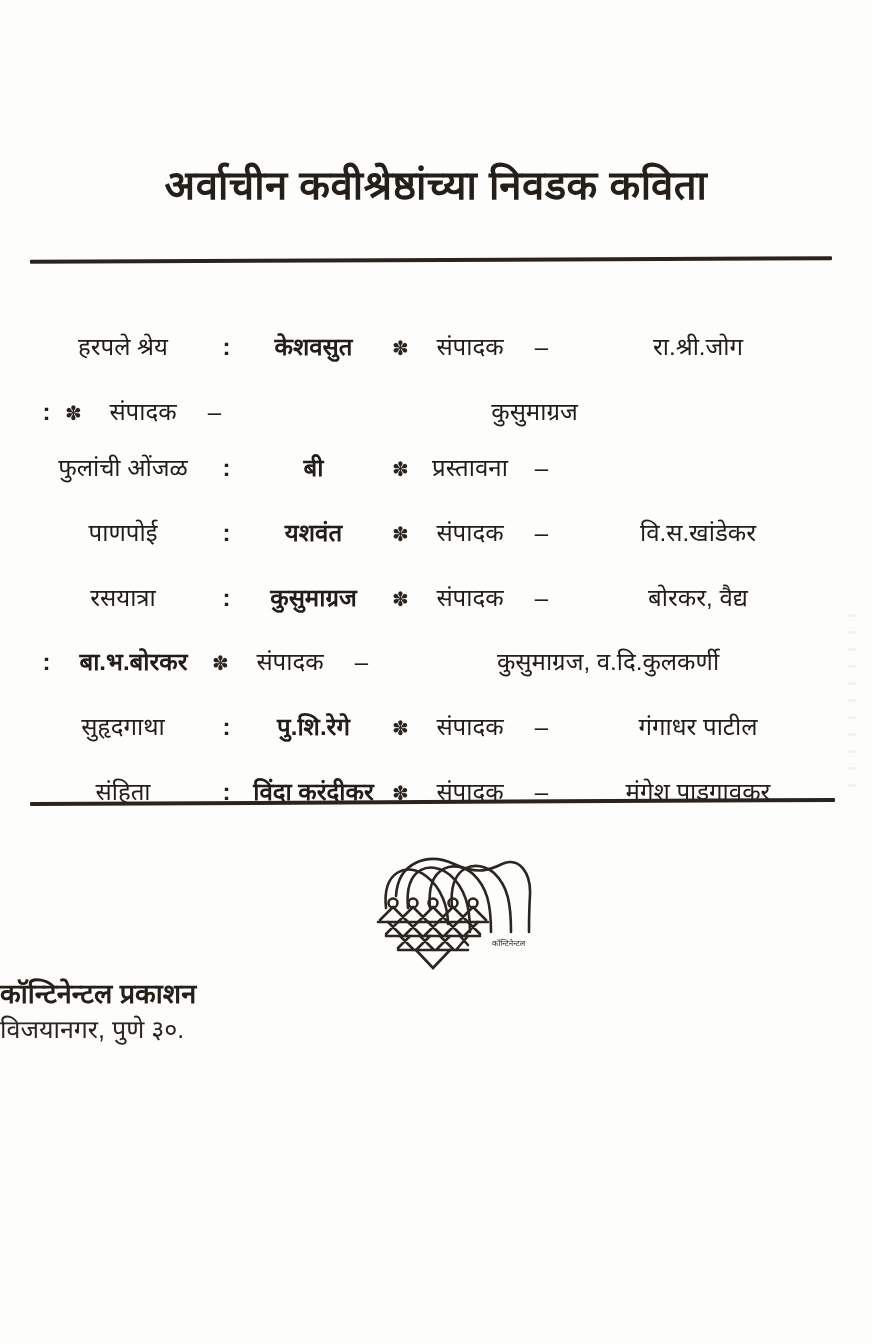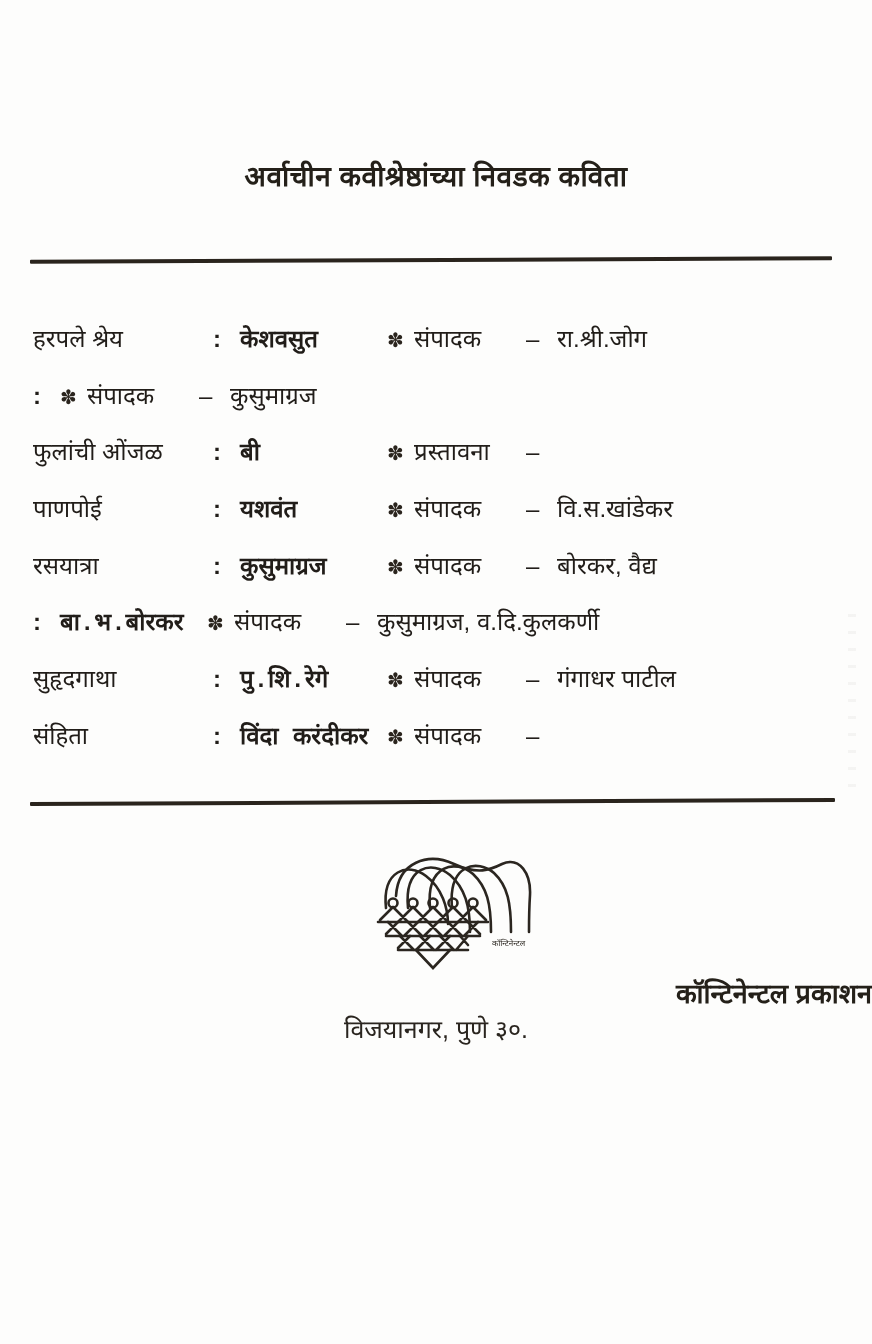--- a/index.html
+++ b/index.html
@@ -8,56 +8,56 @@
     background: #fdfdfc;
     font-family: "Liberation Sans", "DejaVu Sans", sans-serif;
     color: #211d19;
     overflow: hidden;
   }
   .page { position: relative; width: 872px; height: 1344px; }
 
   .title {
     position: absolute; top: 156px; left: 0; width: 100%;
     text-align: center;
-    font-size: 28px; font-weight: bold; letter-spacing: 0.5px;
+    font-size: 40px; font-weight: bold; letter-spacing: 0.5px;
     color: #242019;
   }
 
   .rule {
     position: absolute; height: 4px; background: #2a241d;
     border-radius: 1px;
   }
   .rule-top { top: 258px; left: 30px; width: 802px; transform: rotate(-0.25deg); }
   .rule-bottom { top: 800px; left: 30px; width: 805px; transform: rotate(-0.3deg); }
 
-  .book-table { position: absolute; top: 322px; left: 33px; width: 806px; }
+  .book-table { position: absolute; top: 322px; left: 33px; width: 806px; text-align: center; }
   .book-row {
     display: flex; align-items: baseline;
     font-size: 24px; line-height: 33px;
     margin-bottom: 21.7px;
     white-space: nowrap;
   }
   .cell-title  { width: 180px; }
   .cell-colon  { width: 27px; font-weight: bold; }
-  .cell-poet   { width: 147px; font-weight: bold; font-family: Liberation Mono, monospace; }
+  .cell-poet   { width: 147px; font-weight: bold; }
   .cell-bullet { width: 27px; font-size: 20px; color: #2a241d; }
   .cell-role   { width: 112px; }
   .cell-dash   { width: 31px; }
-  .cell-editors{ flex: 1; }
+  .cell-editors{ flex: 1; margin-top: 8px; }
 
   .logo-wrap { position: absolute; top: 850px; left: 368px; width: 230px; height: 124px; }
   .logo-wrap svg { display: block; }
 
   .publisher-name {
     position: absolute; top: 974px; left: 0; width: 100%;
-    text-align: right; font-size: 27px; font-weight: bold; color: #242019;
+    text-align: left; font-size: 27px; font-weight: bold; color: #242019;
   }
   .publisher-address {
     position: absolute; top: 1011px; left: 0; width: 100%;
-    text-align: center; font-size: 25px; color: #2a251f;
+    text-align: left; font-size: 25px; color: #2a251f;
   }
 
   
   .scan-smudge {
     position: absolute; top: 600px; left: 848px; width: 8px; height: 190px;
     background: repeating-linear-gradient(#00000000 0 14px, #7a756e22 14px 17px);
     opacity: 0.5;
   }
 </style>
 </head>
@@ -137,20 +137,21 @@
       <span class="cell-editors">गंगाधर पाटील</span>
     </div>
 
     <div class="book-row">
       <span class="cell-title">संहिता</span>
       <span class="cell-colon">:</span>
       <span class="cell-poet">विंदा करंदीकर</span>
       <span class="cell-bullet">✽</span>
       <span class="cell-role">संपादक</span>
       <span class="cell-dash">–</span>
+      <span class="cell-editors">मंगेश पाडगावकर</span>
     </div>
 
   </div>
 
   <div class="rule rule-bottom"></div>
 
   <div class="logo-wrap">
     <svg width="230" height="124" viewBox="0 0 230 124" fill="none" xmlns="http://www.w3.org/2000/svg" stroke="#2b2620" stroke-width="2.6" stroke-linecap="round">
 
       <path d="M18,58 C14,20 40,12 58,26 C74,38 80,58 80,74"></path>

